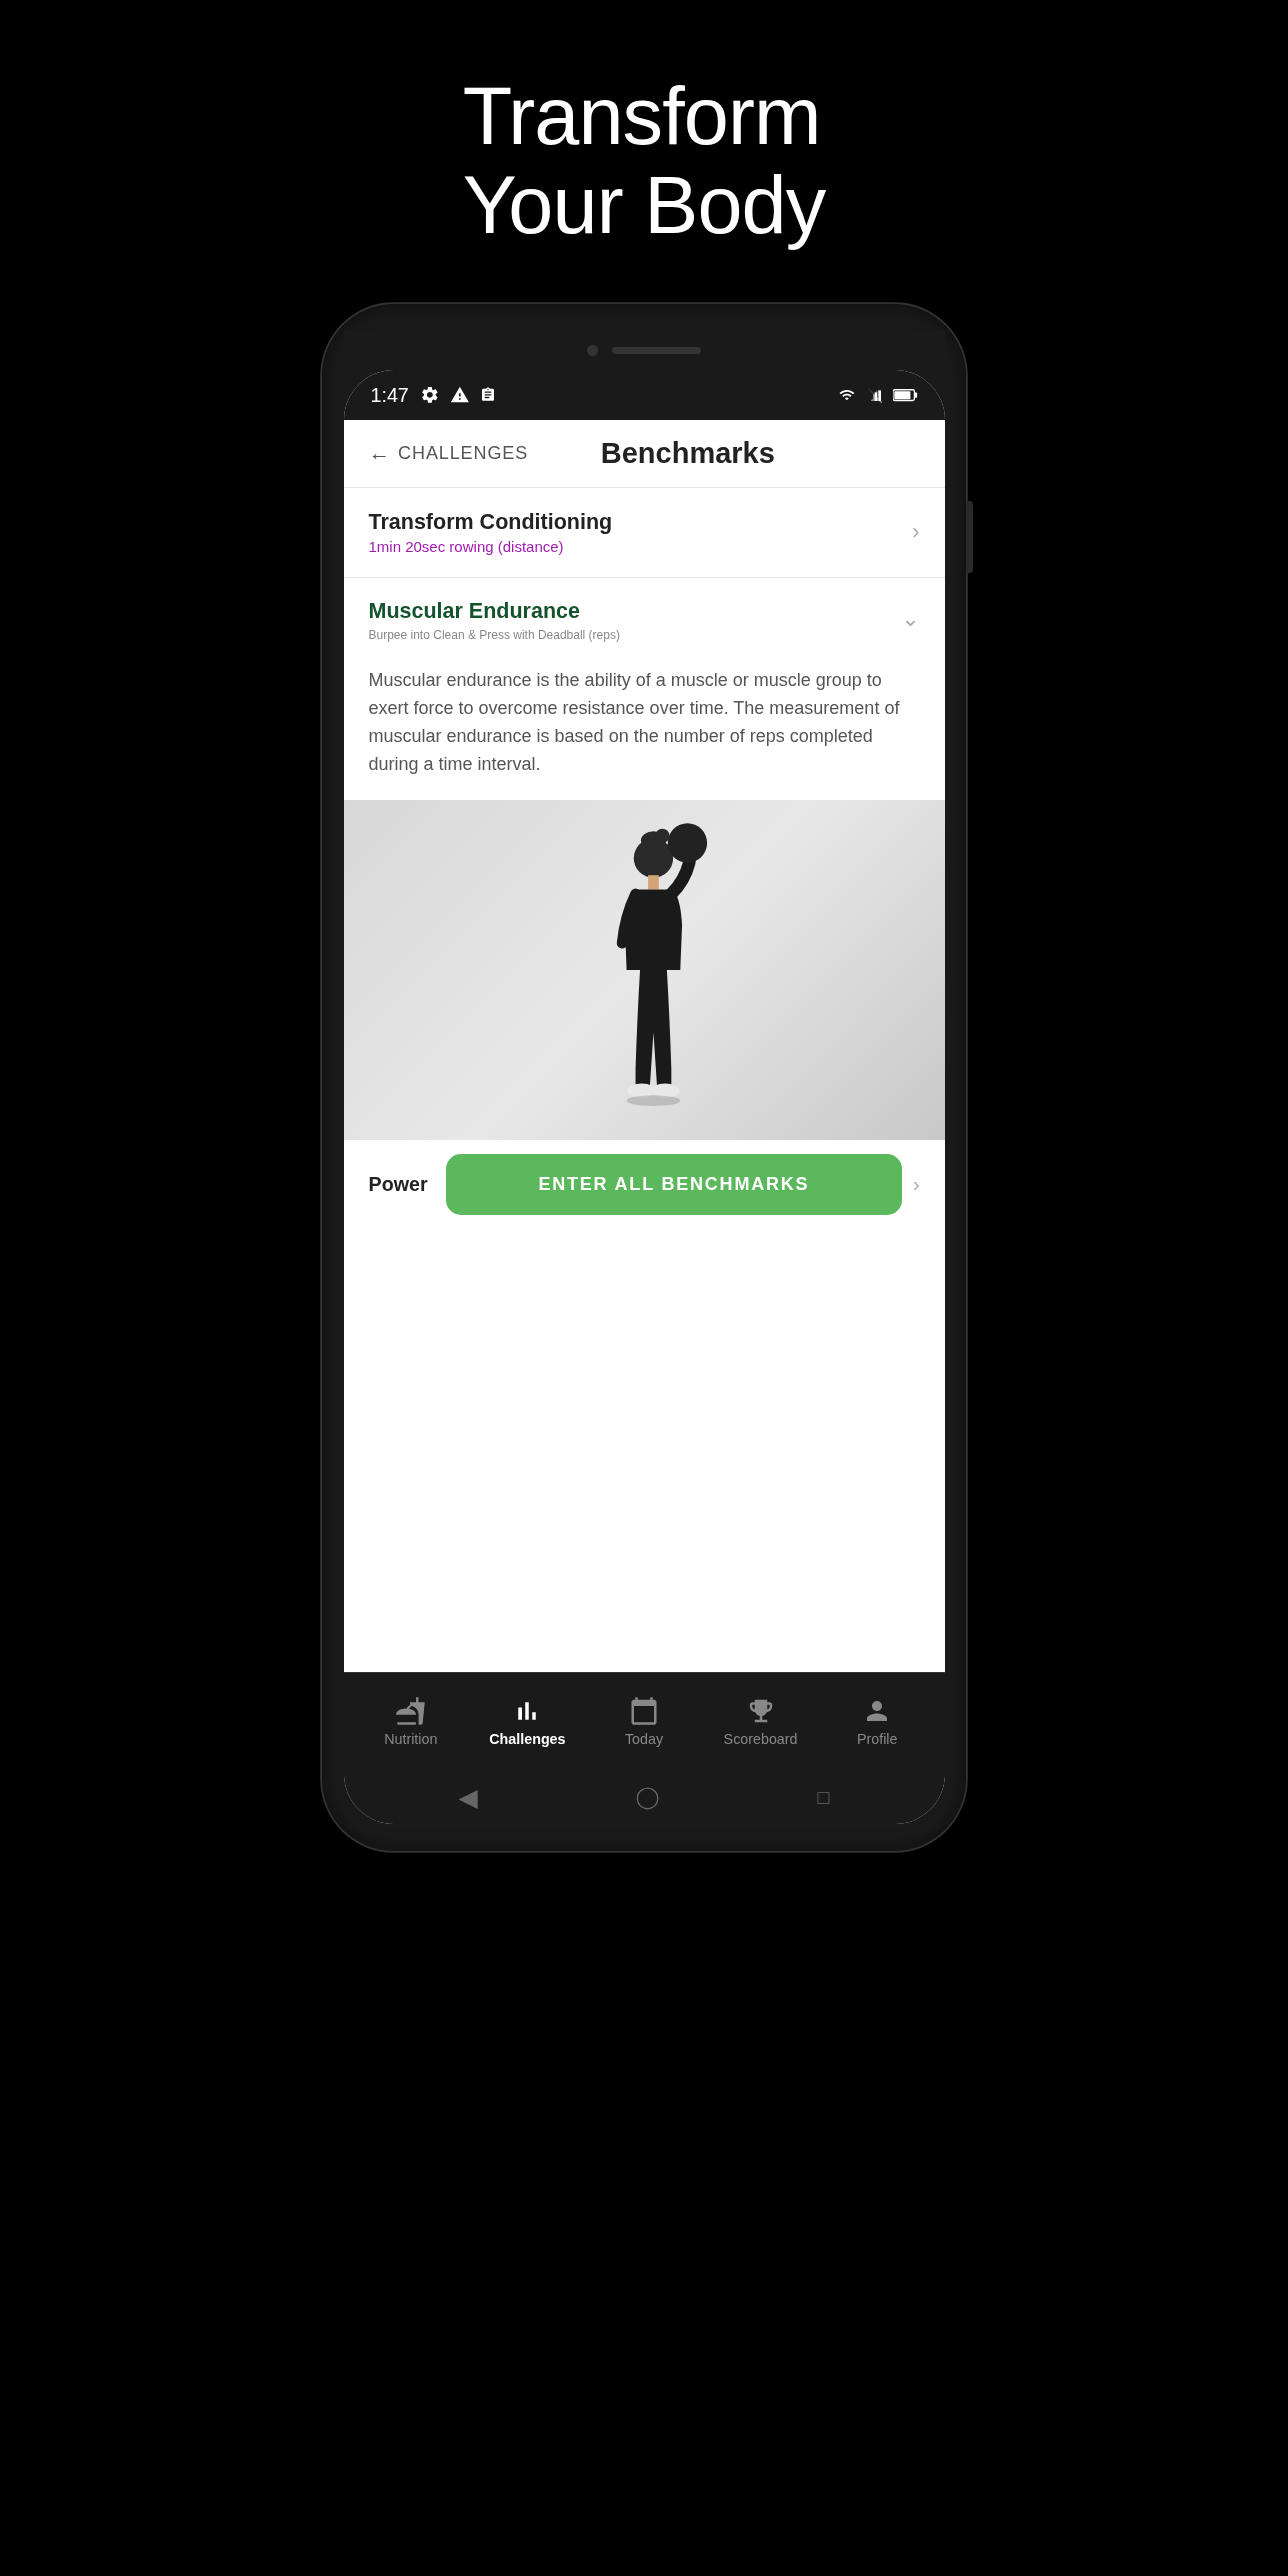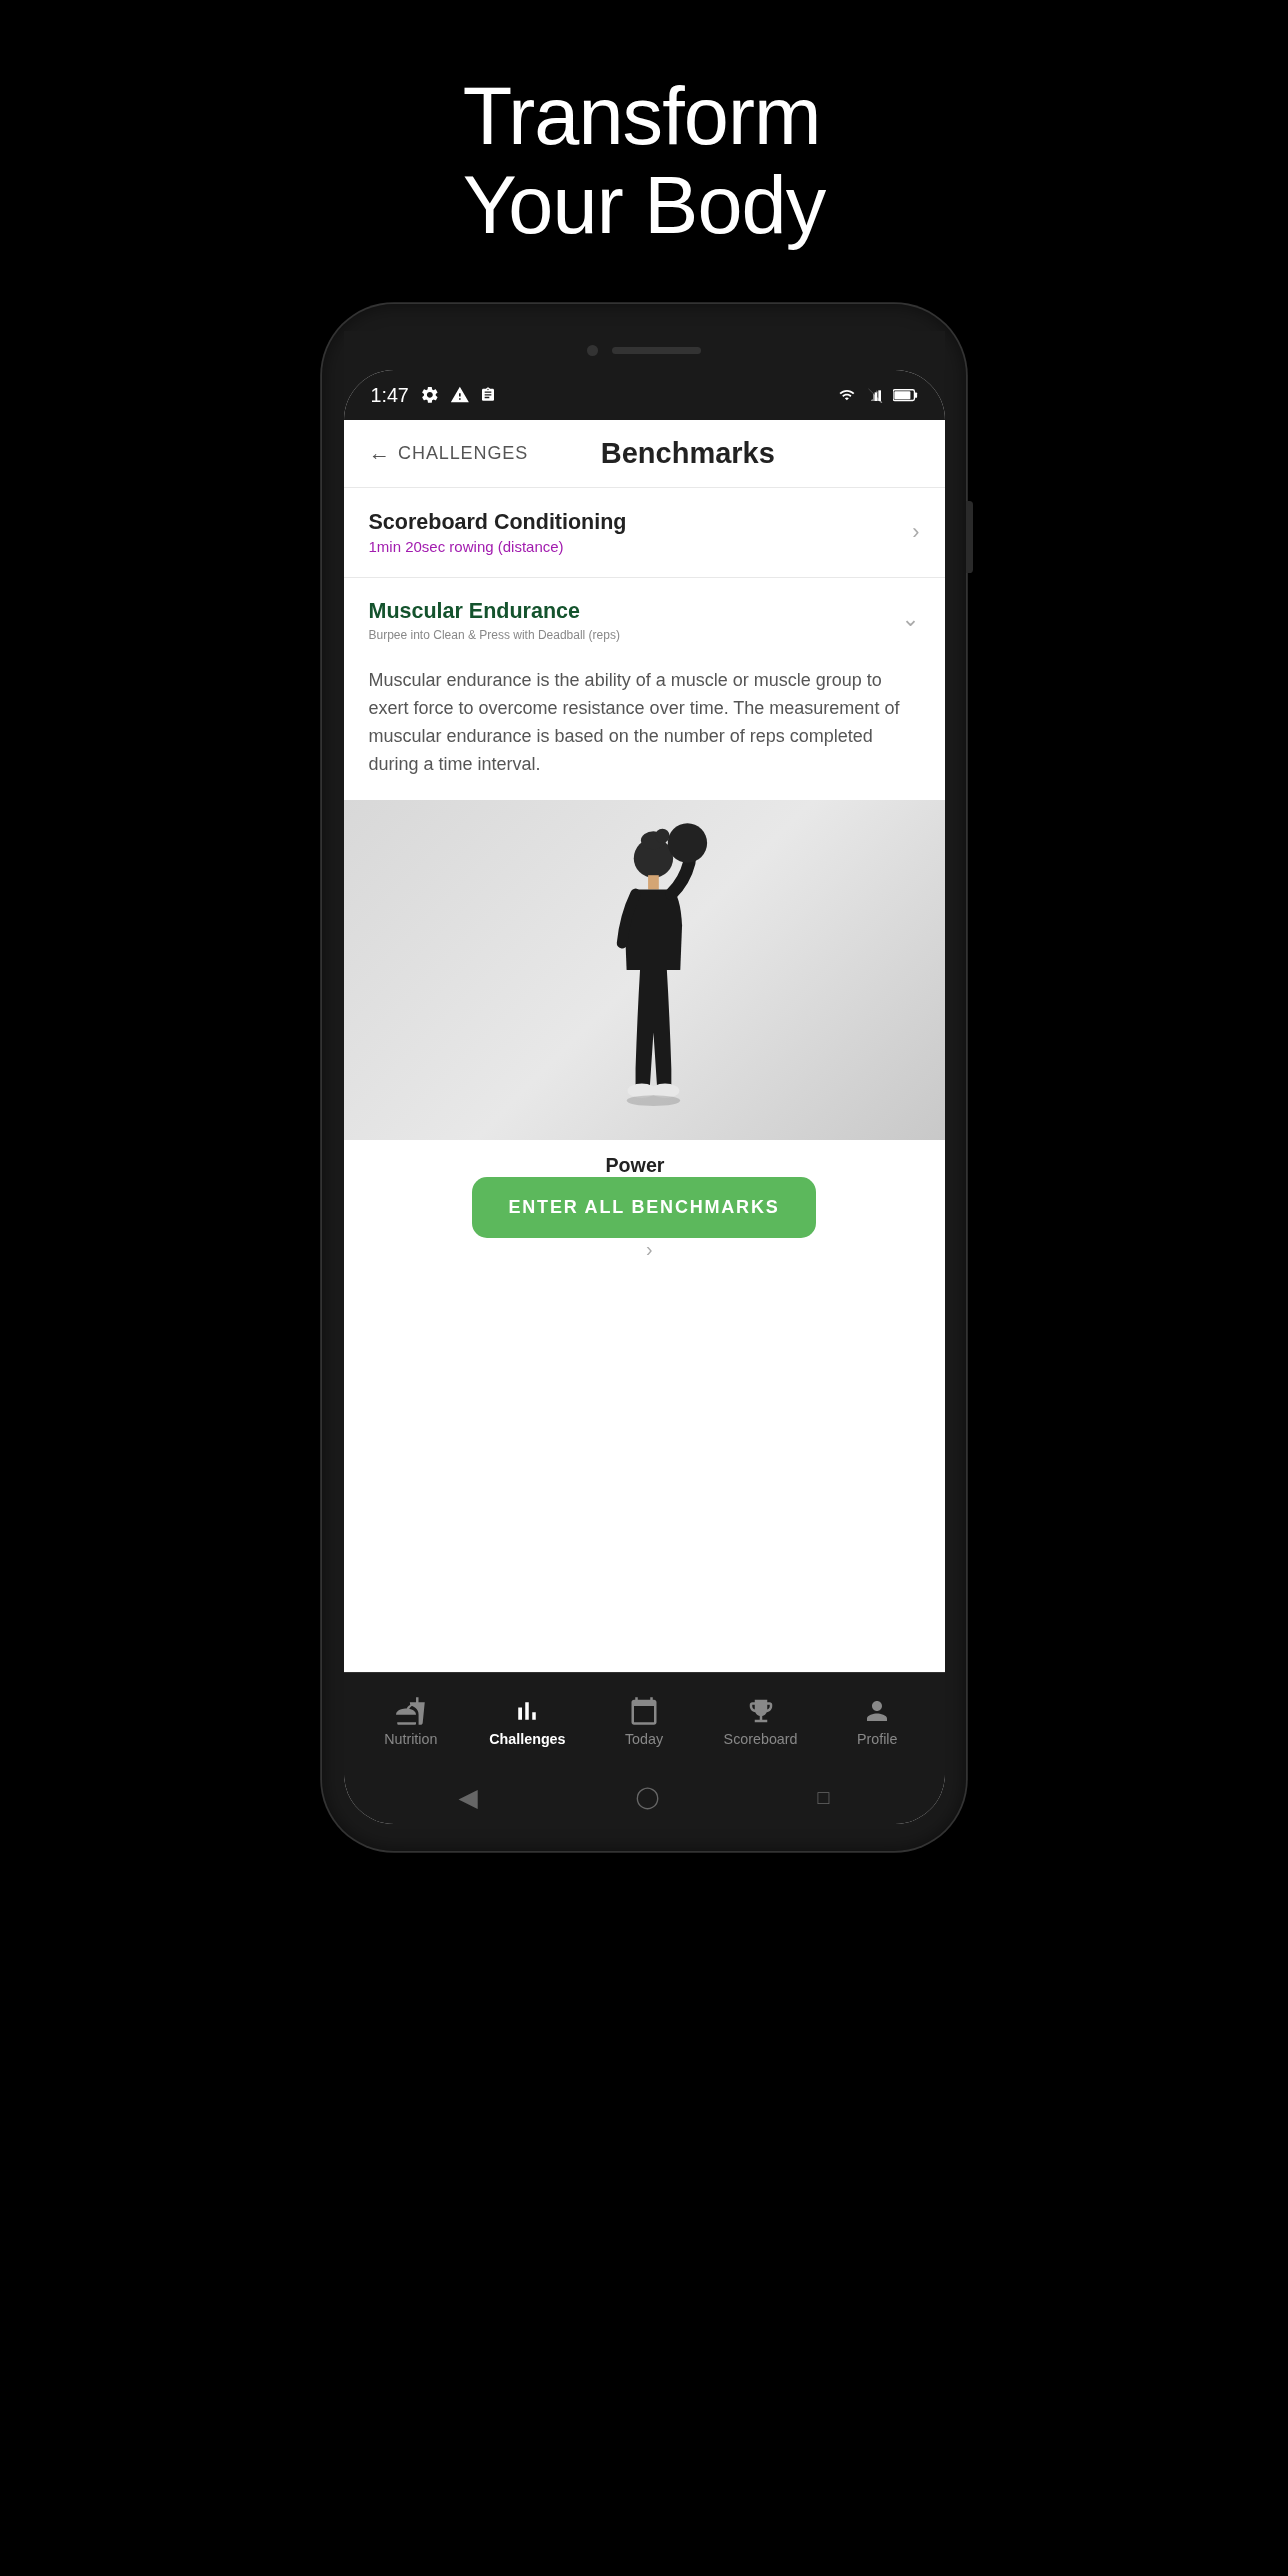--- a/index.html
+++ b/index.html
@@ -261,21 +261,20 @@
       padding: 14.3px 10.7px;
       cursor: pointer;
     }
 
     
     .enter-btn-row {
       padding: 14.3px 25px 18px;
       display: flex;
       align-items: center;
       justify-content: space-between;
-      flex-direction: column;
     }
 
     .enter-all-btn {
       background: #5cb85c;
       color: #fff;
       font-size: 18px;
       font-weight: 700;
       letter-spacing: 1.8px;
       text-transform: uppercase;
       border: none;
@@ -430,21 +429,21 @@
             <span class="back-arrow">←</span>
             <span>CHALLENGES</span>
           </div>
           <div class="nav-title">Benchmarks</div>
         </div>
 
         <div class="list-section">
 
           <div class="list-item">
             <div class="list-item-content">
-              <div class="list-item-title">Scoreboard Conditioning</div>
+              <div class="list-item-title">Transform Conditioning</div>
               <div class="list-item-subtitle">1min 20sec rowing (distance)</div>
             </div>
             <span class="list-item-icon">›</span>
           </div>
 
           <div class="expanded-section">
             <div class="expanded-header">
               <div class="expanded-header-content">
                 <div class="list-item-title">Muscular Endurance</div>
                 <div class="list-item-subtitle">Burpee into Clean &amp; Press with Deadball (reps)</div>

